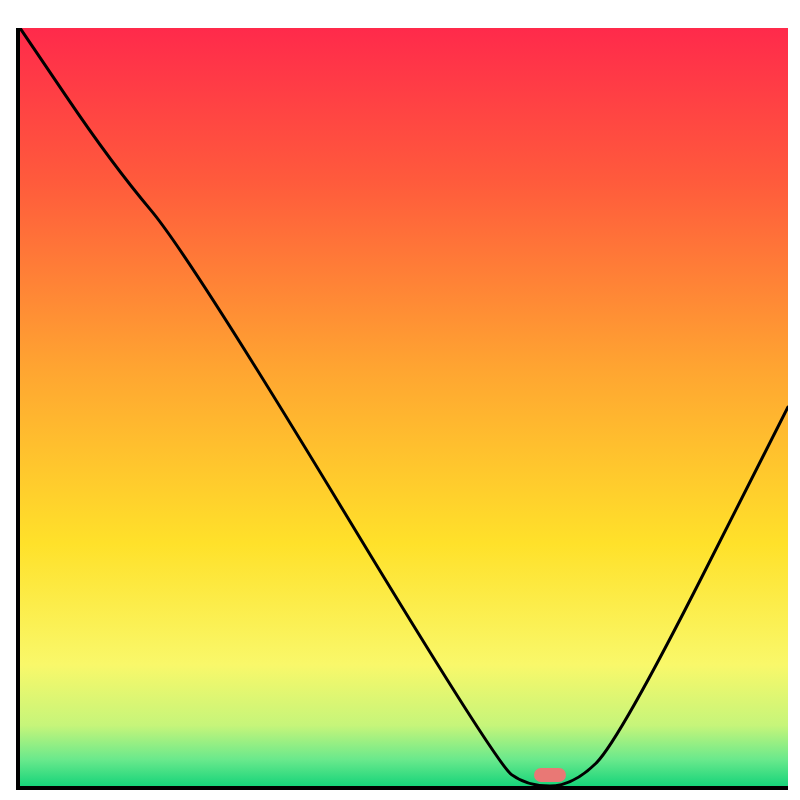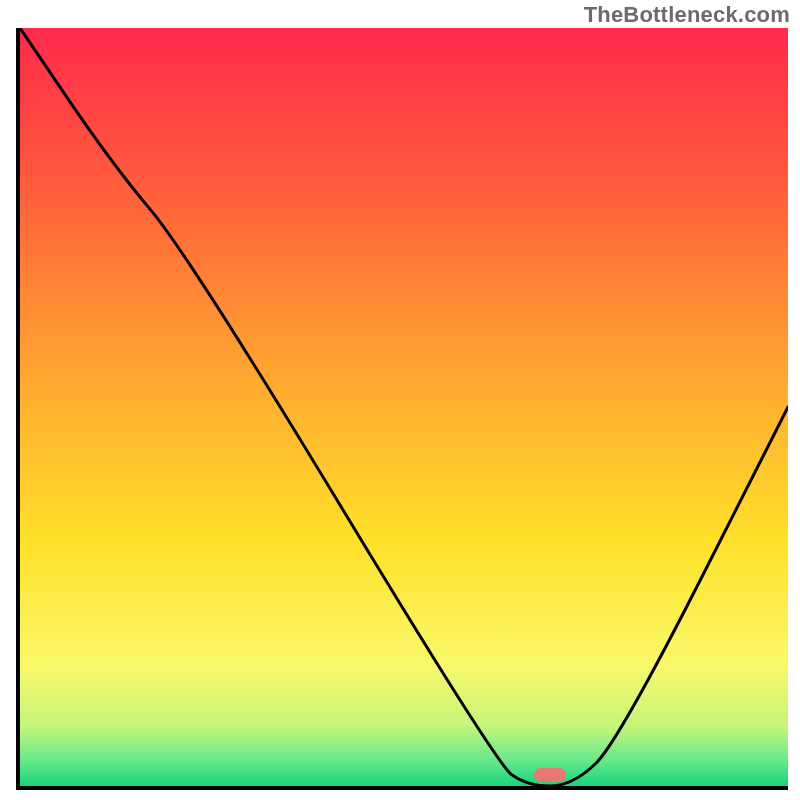--- a/index.html
+++ b/index.html
@@ -55,21 +55,20 @@
     height: 14px;
     border-radius: 7px;
     transform: translate(-50%, -50%);
   }
 </style>
 </head>
 <body>
 
 <div class="container">
 
-  <div class="watermark">TheBottleneck.com</div>
 
   <div class="plot-frame">
 
     <svg class="gradient-fill" viewBox="0 0 768 758" preserveAspectRatio="none">
       <defs>
         <linearGradient id="bg-grad" x1="0" y1="0" x2="0" y2="1">
             <stop offset="0%" stop-color="#ff2a4b"></stop>
             <stop offset="20%" stop-color="#ff5a3c"></stop>
             <stop offset="45%" stop-color="#ffa531"></stop>
             <stop offset="68%" stop-color="#ffe12a"></stop>

